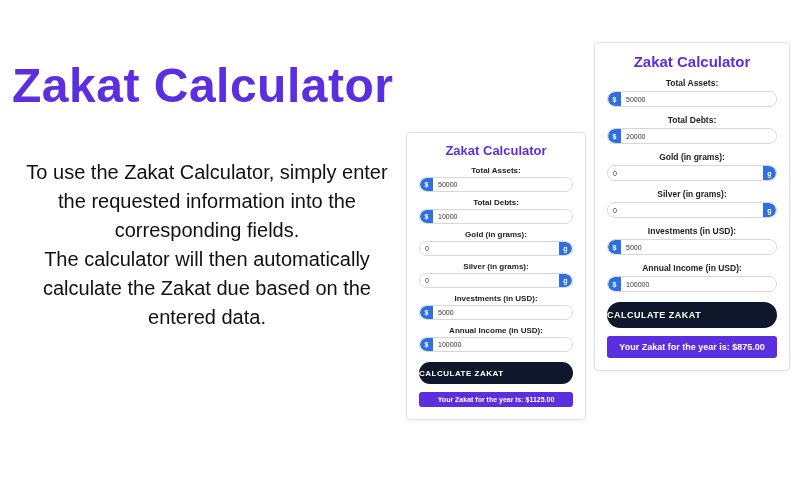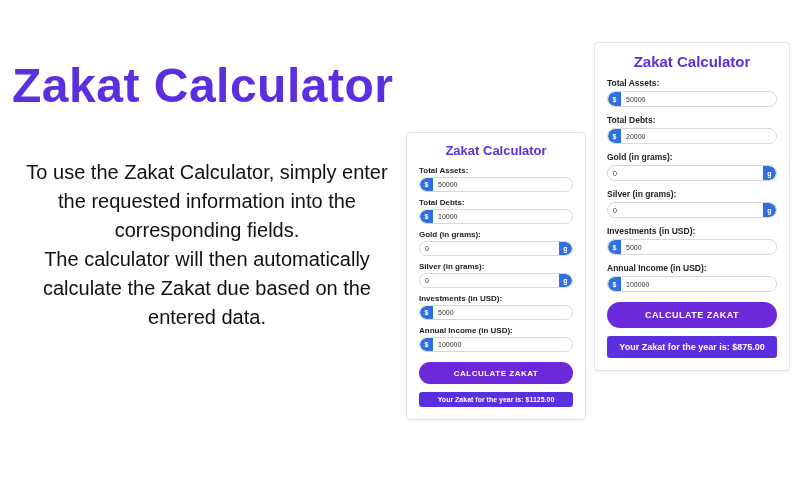--- a/index.html
+++ b/index.html
@@ -49,20 +49,21 @@
     text-align: center;
     margin-bottom: 8px;
   }
   .card-a .card-title { font-size: 13px; }
   .card-b .card-title { font-size: 15px; }
   .field-label {
     font-size: 8px;
     font-weight: 700;
     color: #222;
     margin: 6px 0 2px;
+    text-align: center;
   }
   .card-b .field-label { font-size: 8.5px; margin: 8px 0 3px; }
   .field-row {
     display: flex;
     align-items: stretch;
     height: 15px;
     border: 1px solid #d7d7d7;
     border-radius: 9px;
     overflow: hidden;
     background: #fff;
@@ -86,28 +87,28 @@
     font-size: 7px;
     color: #333;
     padding: 0 5px;
     display: flex;
     align-items: center;
     background: #fff;
   }
   .calc-btn {
     margin-top: 10px;
     width: 100%;
-    background: #6d28d9;
+    background: #0f172a;
     color: #fff;
     border: none;
     border-radius: 16px;
     font-weight: 800;
     letter-spacing: 0.5px;
     cursor: pointer;
-    text-align: center;
+    text-align: left;
   }
   .card-a .calc-btn { height: 22px; font-size: 8px; }
   .card-b .calc-btn { height: 26px; font-size: 9px; border-radius: 18px; }
   .result {
     margin-top: 8px;
     width: 100%;
     background: #5b2fe0;
     color: #fff;
     text-align: center;
     border-radius: 3px;

